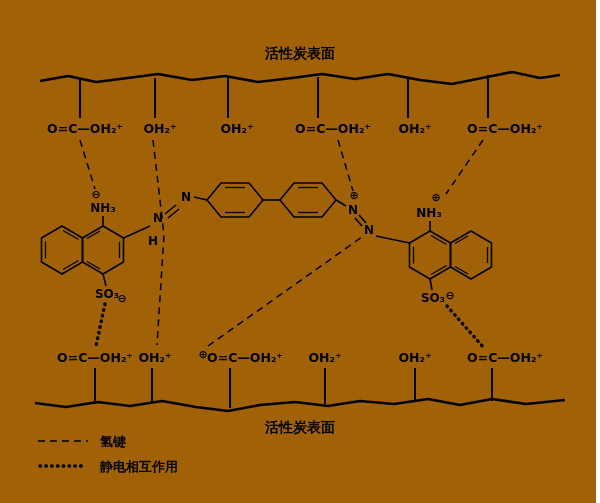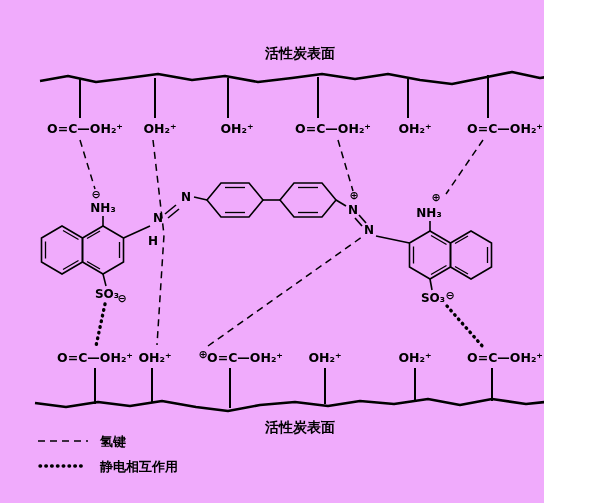--- a/index.html
+++ b/index.html
@@ -1,16 +1,16 @@
 <!DOCTYPE html>
 <html><head>
 <meta charset="utf-8">
 <style>
   html,body{margin:0;padding:0;background:#ffffff;}
-  .stage{width:544px;height:503px;background:#f0abfc;position:relative;overflow:hidden;}
+  .stage{width:596px;height:503px;background:#a16207;position:relative;overflow:hidden;}
   svg{display:block;}
   .surface{stroke:#000;stroke-width:2.6;fill:none;stroke-linejoin:round;}
   .tick{stroke:#000;stroke-width:2;}
   .ring{stroke:#000;stroke-width:1.6;fill:none;}
   .bond{stroke:#000;stroke-width:1.6;fill:none;}
   .inner{stroke:#000;stroke-width:1.3;fill:none;}
   .hbond{stroke:#000;stroke-width:1.5;stroke-dasharray:7 5;fill:none;}
   .ebond{stroke:#000;stroke-width:3.4;stroke-dasharray:0.6 5.2;stroke-linecap:round;fill:none;}
   .grp{font:700 12.5px "DejaVu Sans","Liberation Sans",sans-serif;text-anchor:middle;fill:#000;}
   .atom{font:700 12px "DejaVu Sans","Liberation Sans",sans-serif;text-anchor:middle;fill:#000;}

